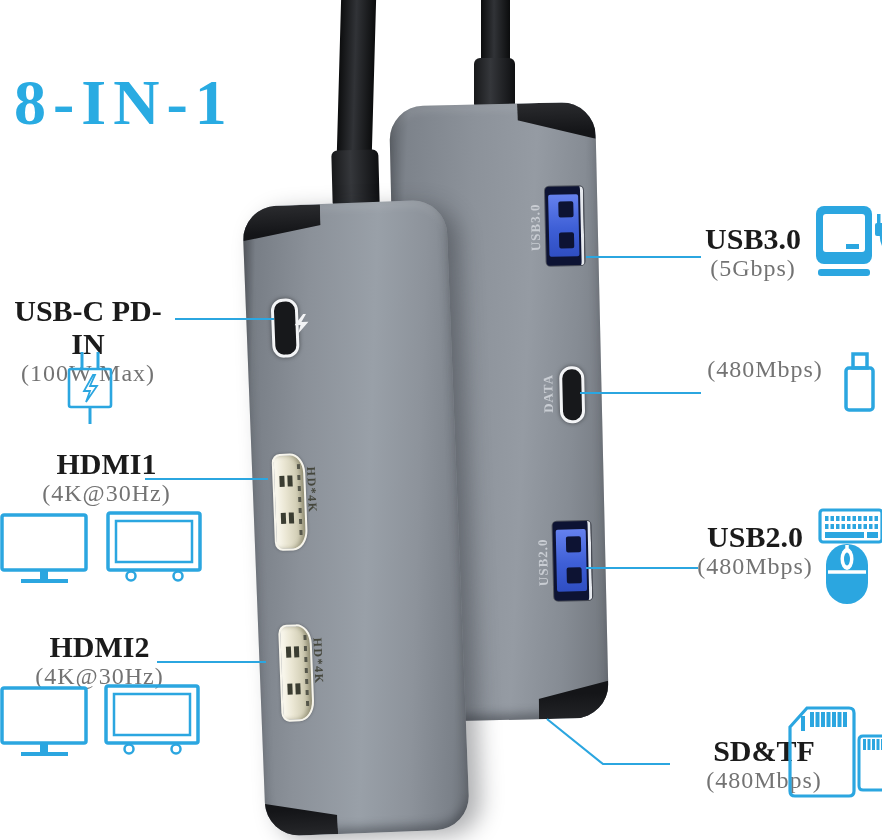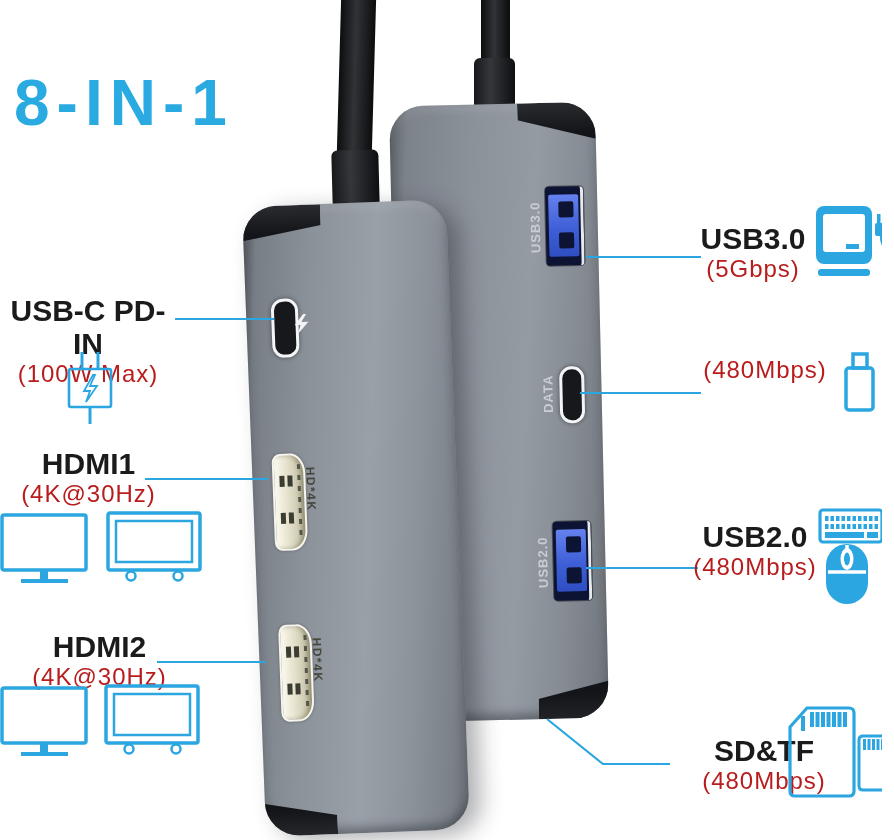--- a/index.html
+++ b/index.html
@@ -1,21 +1,21 @@
 <!DOCTYPE html>
 <html style="--accent: #29abe2; --callout: #2ba6e0; --label-text: #1b1b1b; --device-dark: #141518; --usb-port-blue: #3e5fd6; --hdmi-cream: #eae6d3;"><head>
 <meta charset="utf-8">
 <style>
   :root{
     --accent:#29abe2; --callout:#2ba6e0; --label-text:#1b1b1b;
     --device-dark:#141518; --usb-port-blue:#3e5fd6; --hdmi-cream:#eae6d3;
   }
   html,body{margin:0;padding:0;background:#fff;}
   .canvas{position:relative;width:882px;height:840px;background:#fff;overflow:hidden;
-          font-family:Liberation Sans, sans-serif;color:var(--label-text);}
+          font-family:Liberation Serif, serif;color:var(--label-text);}
   .title{position:absolute;left:14px;top:66px;font-size:64px;font-weight:bold;
          letter-spacing:7px;color:var(--accent);}
   
   .cable{position:absolute;background:linear-gradient(90deg,#0c0d0e,#313337 45%,#0b0c0d);border-radius:4px;}
   .front-cable{left:339px;top:-6px;width:35px;height:162px;transform:rotate(1.6deg);}
   .rear-cable{left:481px;top:-6px;width:29px;height:70px;}
   .plug{position:absolute;background:linear-gradient(90deg,#17181a,#35373b 40%,#0e0f11);border-radius:6px;}
   .front-plug{left:332px;top:150px;width:47px;height:58px;transform:rotate(-1.5deg);}
   .rear-plug{left:474px;top:58px;width:41px;height:52px;}
   
@@ -54,21 +54,21 @@
         font-weight:bold;font-size:13px;color:#c9cdd3;letter-spacing:1px;text-align:center;}
   .hd4k{position:absolute;writing-mode:vertical-rl;font-weight:bold;font-size:12px;
         color:#45473d;letter-spacing:1.5px;}
   .bolt{position:absolute;}
   
   .callouts{position:absolute;left:0;top:0;width:894px;height:840px;pointer-events:none;}
   .callouts line,.callouts polyline{stroke:var(--callout);stroke-width:2.2;fill:none;}
   
   .lbl{position:absolute;text-align:center;}
   .lt{font-weight:bold;font-size:30px;line-height:1.1;color:var(--label-text);}
-  .ls{font-size:24px;line-height:1.15;letter-spacing:1px;color:#b91c1c;}
+  .ls{font-size:24px;line-height:1.15;letter-spacing:1px;color:#737373;}
   .icon{position:absolute;}
   .icon .st{fill:none;stroke:var(--callout);}
   .icon .fl{fill:var(--callout);}
 </style>
 </head>
 <body>
 
 <div class="canvas">
 
   <div class="title">8-IN-1</div>
@@ -152,21 +152,21 @@
     <div class="ls">(100W Max)</div>
   </div>
   <svg class="icon" style="left:58px;top:352px;" width="64" height="72" viewBox="0 0 64 72">
     <line class="st" x1="24" y1="0" x2="24" y2="17" stroke-width="3"></line>
     <line class="st" x1="40" y1="0" x2="40" y2="17" stroke-width="3"></line>
     <rect class="st" x="11" y="17" width="42" height="38" rx="2" stroke-width="2.6"></rect>
     <path class="st" d="M35 23 L26 39 H32 L28 50 L39 34 H32 L37 23 Z" stroke-width="1.8"></path>
     <line class="st" x1="32" y1="55" x2="32" y2="72" stroke-width="3"></line>
   </svg>
 
-  <div class="lbl" style="left:6px;top:447px;width:165px;">
+  <div class="lbl" style="left:24px;top:447px;width:165px;">
     <div class="lt">HDMI1</div>
     <div class="ls">(4K@30Hz)</div>
   </div>
   <svg class="icon" style="left:0px;top:513px;" width="90" height="72" viewBox="0 0 90 72">
     <rect class="st" x="2" y="2" width="84" height="55" rx="2" stroke-width="3.5"></rect>
     <rect class="fl" x="40" y="57" width="8" height="9"></rect>
     <rect class="fl" x="21" y="66" width="47" height="4"></rect>
   </svg>
   <svg class="icon" style="left:106px;top:511px;" width="98" height="72" viewBox="0 0 98 72">
     <rect class="st" x="2" y="2" width="92" height="57" rx="2" stroke-width="3.5"></rect>

